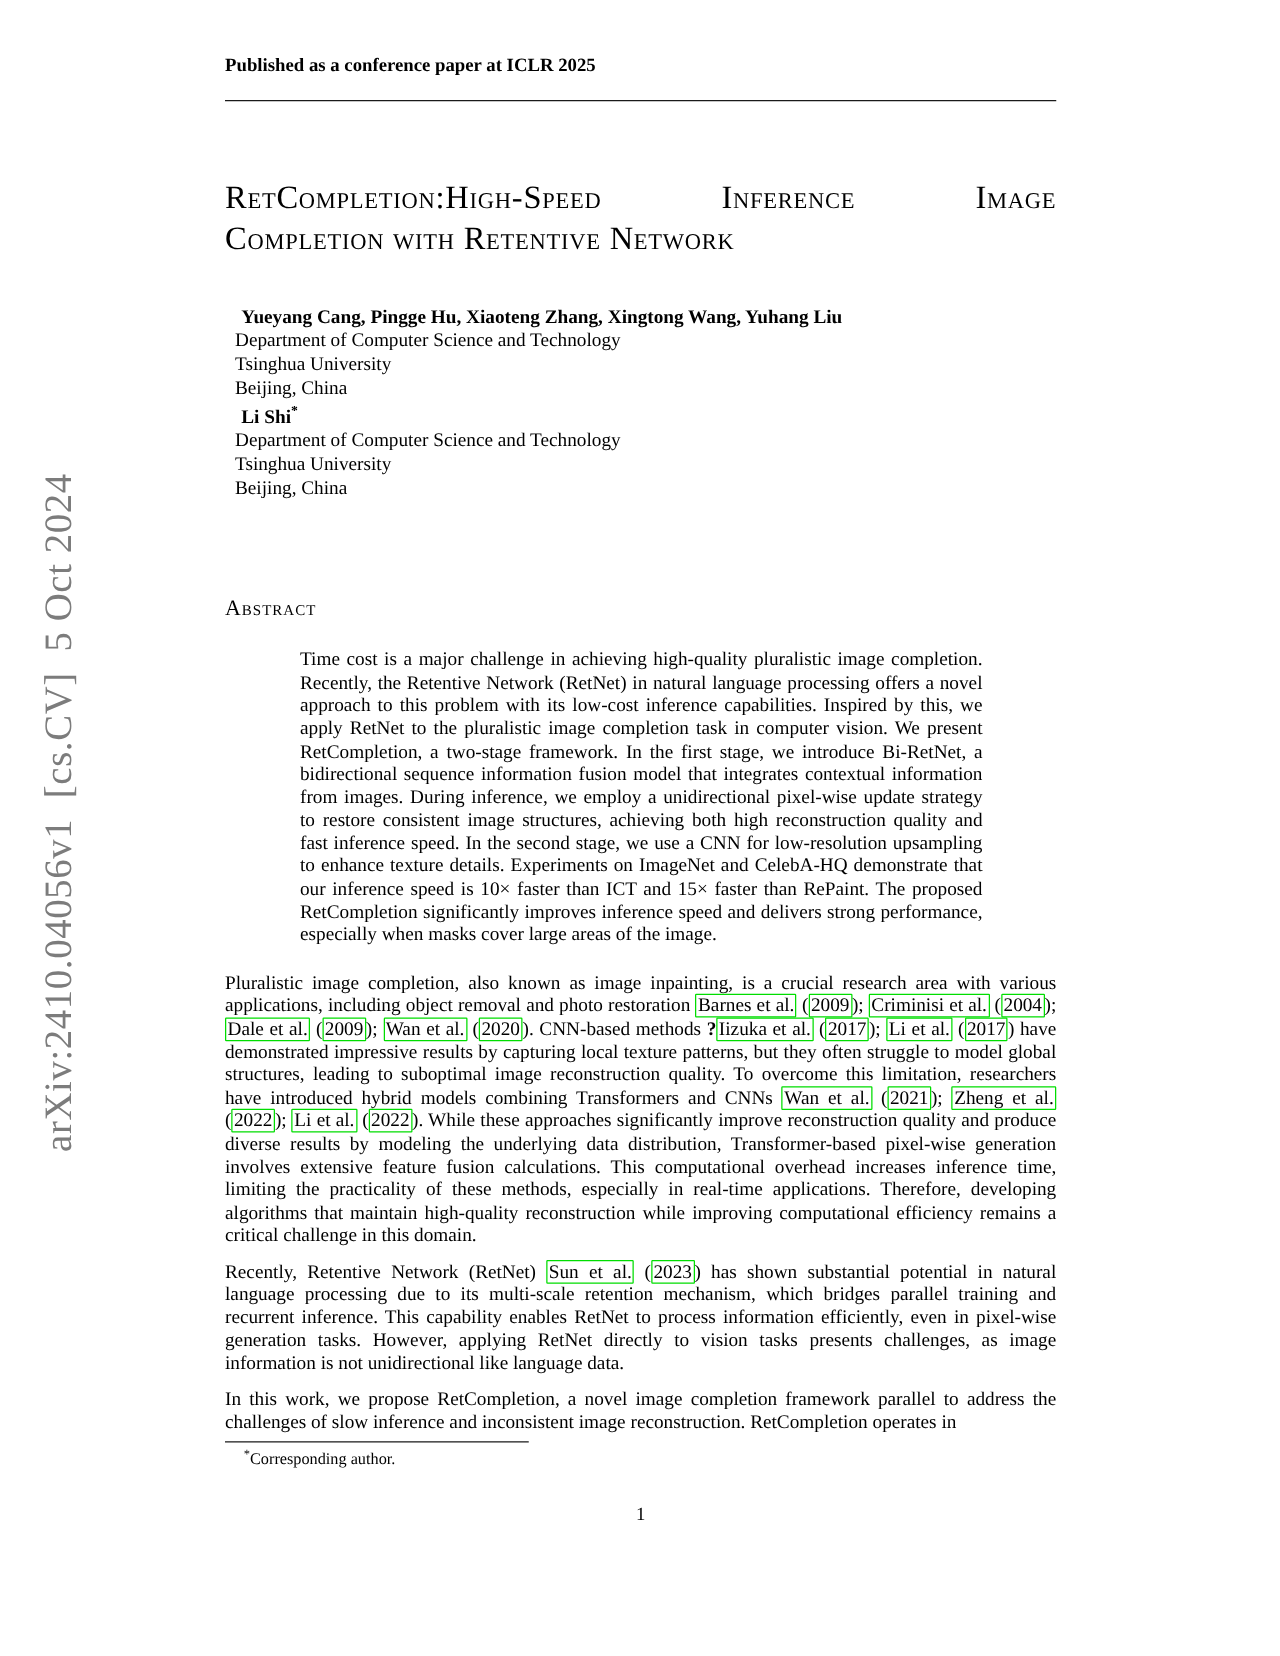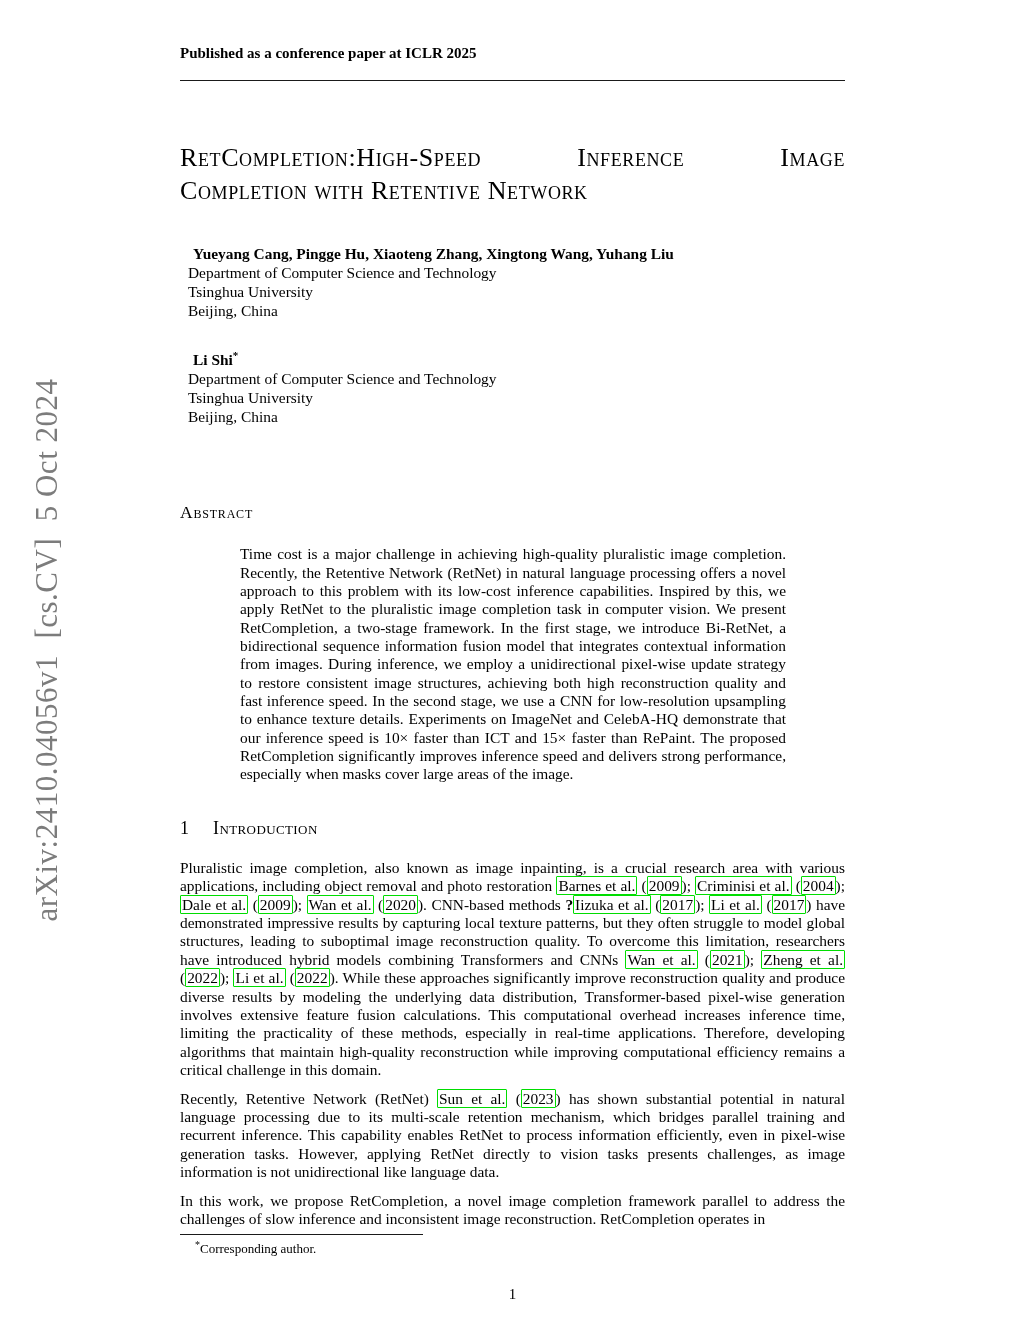--- a/index.html
+++ b/index.html
@@ -44,21 +44,21 @@
     font-size: 26px;
     font-weight: normal;
     font-variant: small-caps;
     letter-spacing: 0.6px;
     line-height: 33px;
   }
   .title-line-1 { display: block; text-align: justify; text-align-last: justify; }
   .title-line-2 { display: block; }
   .authors { margin-top: 33px; padding-left: 8px; }
   .author-block { font-size: 15.4px; line-height: 19px; }
-  .author-block + .author-block { margin-top: 26px; }
+  .author-block + .author-block { }
   .author-names { font-weight: bold; padding-left: 5px; }
   .author-names sup { font-size: 11px; }
   .abstract-heading {
     margin-top: 76px;
     text-align: left;
     font-size: 17.5px;
     letter-spacing: 0.8px;
   }
   .abstract-text {
     margin-top: 22px;
@@ -146,23 +146,20 @@
         <div class="affil">Tsinghua University</div>
         <div class="affil">Beijing, China</div>
       </div>
     </section>
 
     <section class="abstract">
       <div class="abstract-heading smallcaps">Abstract</div>
       <p class="abstract-text">Time cost is a major challenge in achieving high-quality pluralistic image completion. Recently, the Retentive Network (RetNet) in natural language processing offers a novel approach to this problem with its low-cost inference capabilities. Inspired by this, we apply RetNet to the pluralistic image completion task in computer vision. We present RetCompletion, a two-stage framework. In the first stage, we introduce Bi-RetNet, a bidirectional sequence information fusion model that integrates contextual information from images. During inference, we employ a unidirectional pixel-wise update strategy to restore consistent image structures, achieving both high reconstruction quality and fast inference speed. In the second stage, we use a CNN for low-resolution upsampling to enhance texture details. Experiments on ImageNet and CelebA-HQ demonstrate that our inference speed is 10× faster than ICT and 15× faster than RePaint. The proposed RetCompletion significantly improves inference speed and delivers strong performance, especially when masks cover large areas of the image.</p>
     </section>
 
-    <h2 class="section-heading">
-      <span class="sec-num">1</span><span class="smallcaps">Introduction</span>
-    </h2>
 
     <p class="body-par">Pluralistic image completion, also known as image inpainting, is a crucial research area with various applications, including object removal and photo restoration <span class="cite" style="border-color: rgb(0, 221, 0);">Barnes et al.</span> (<span class="cite" style="border-color: rgb(0, 221, 0);">2009</span>); <span class="cite" style="border-color: rgb(0, 221, 0);">Criminisi et al.</span> (<span class="cite" style="border-color: rgb(0, 221, 0);">2004</span>); <span class="cite" style="border-color: rgb(0, 221, 0);">Dale et al.</span> (<span class="cite" style="border-color: rgb(0, 221, 0);">2009</span>); <span class="cite" style="border-color: rgb(0, 221, 0);">Wan et al.</span> (<span class="cite" style="border-color: rgb(0, 221, 0);">2020</span>). CNN-based methods <b>?</b><span class="cite" style="border-color: rgb(0, 221, 0);">Iizuka et al.</span> (<span class="cite" style="border-color: rgb(0, 221, 0);">2017</span>); <span class="cite" style="border-color: rgb(0, 221, 0);">Li et al.</span> (<span class="cite" style="border-color: rgb(0, 221, 0);">2017</span>) have demonstrated impressive results by capturing local texture patterns, but they often struggle to model global structures, leading to suboptimal image reconstruction quality. To overcome this limitation, researchers have introduced hybrid models combining Transformers and CNNs <span class="cite" style="border-color: rgb(0, 221, 0);">Wan et al.</span> (<span class="cite" style="border-color: rgb(0, 221, 0);">2021</span>); <span class="cite" style="border-color: rgb(0, 221, 0);">Zheng et al.</span> (<span class="cite" style="border-color: rgb(0, 221, 0);">2022</span>); <span class="cite" style="border-color: rgb(0, 221, 0);">Li et al.</span> (<span class="cite" style="border-color: rgb(0, 221, 0);">2022</span>). While these approaches significantly improve reconstruction quality and produce diverse results by modeling the underlying data distribution, Transformer-based pixel-wise generation involves extensive feature fusion calculations. This computational overhead increases inference time, limiting the practicality of these methods, especially in real-time applications. Therefore, developing algorithms that maintain high-quality reconstruction while improving computational efficiency remains a critical challenge in this domain.</p>
 
     <p class="body-par">Recently, Retentive Network (RetNet) <span class="cite" style="border-color: rgb(0, 221, 0);">Sun et al.</span> (<span class="cite" style="border-color: rgb(0, 221, 0);">2023</span>) has shown substantial potential in natural language processing due to its multi-scale retention mechanism, which bridges parallel training and recurrent inference. This capability enables RetNet to process information efficiently, even in pixel-wise generation tasks. However, applying RetNet directly to vision tasks presents challenges, as image information is not unidirectional like language data.</p>
 
     <p class="body-par">In this work, we propose RetCompletion, a novel image completion framework parallel to address the challenges of slow inference and inconsistent image reconstruction. RetCompletion operates in</p>
 
     <div class="footnote-rule"></div>
     <div class="footnote">
       <sup>*</sup><span>Corresponding author.</span>

